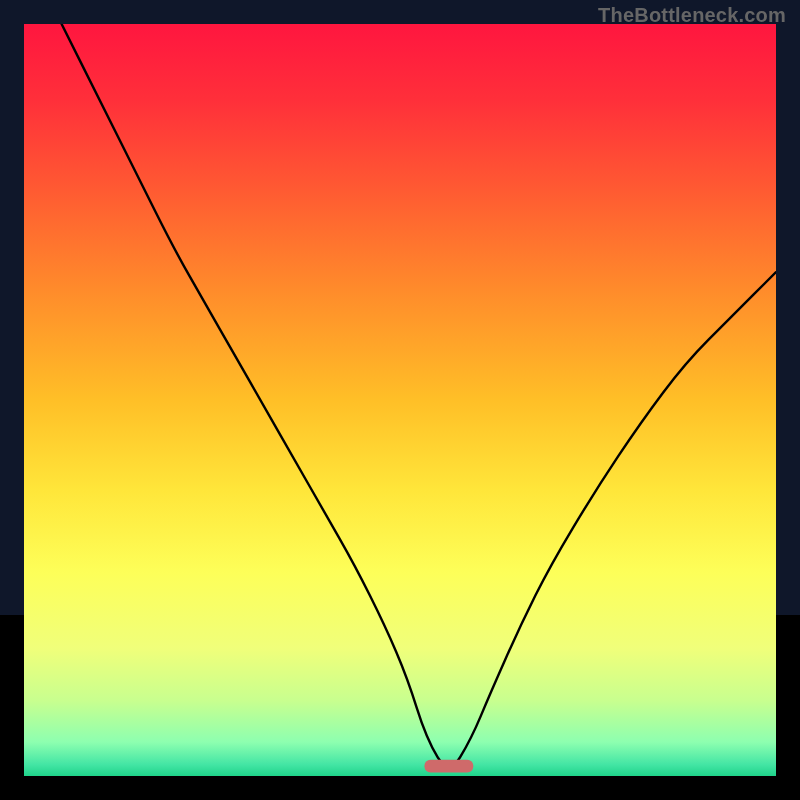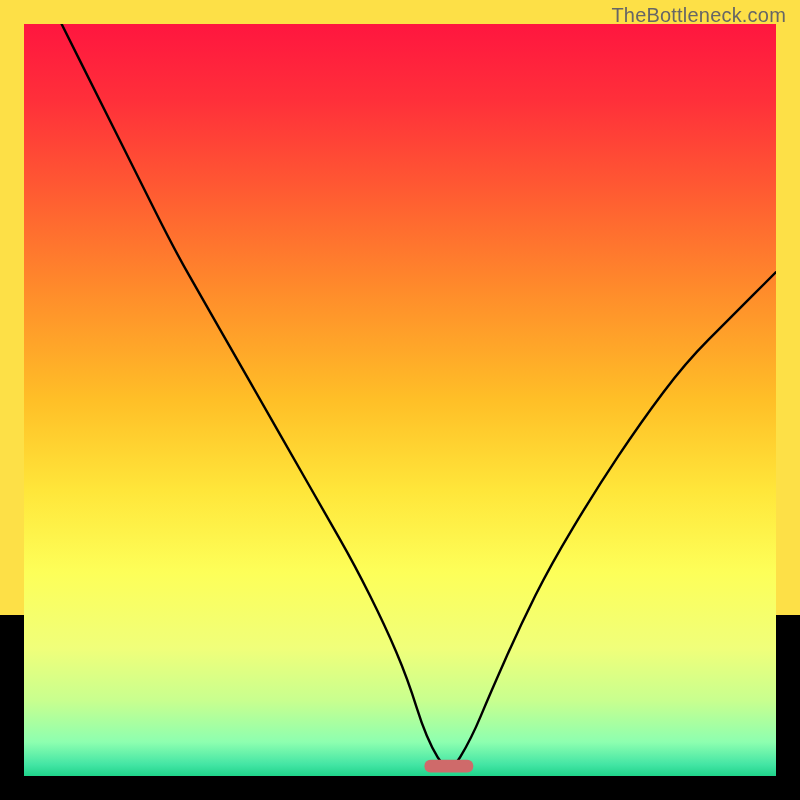--- a/index.html
+++ b/index.html
@@ -8,21 +8,22 @@
     width: 800px;
     height: 800px;
     background: #000;
     overflow: hidden;
     font-family: Arial, Helvetica, sans-serif;
   }
   .frame {
     position: relative;
     width: 800px;
     height: 615px;
-    background: #fde047;
+    background: #0f172a;
+    font-weight: bold;
   }
   .watermark {
     position: absolute;
     top: 4px;
     right: 14px;
     color: #666;
     font-size: 20px;
     letter-spacing: 0.2px;
     z-index: 10;
   }

